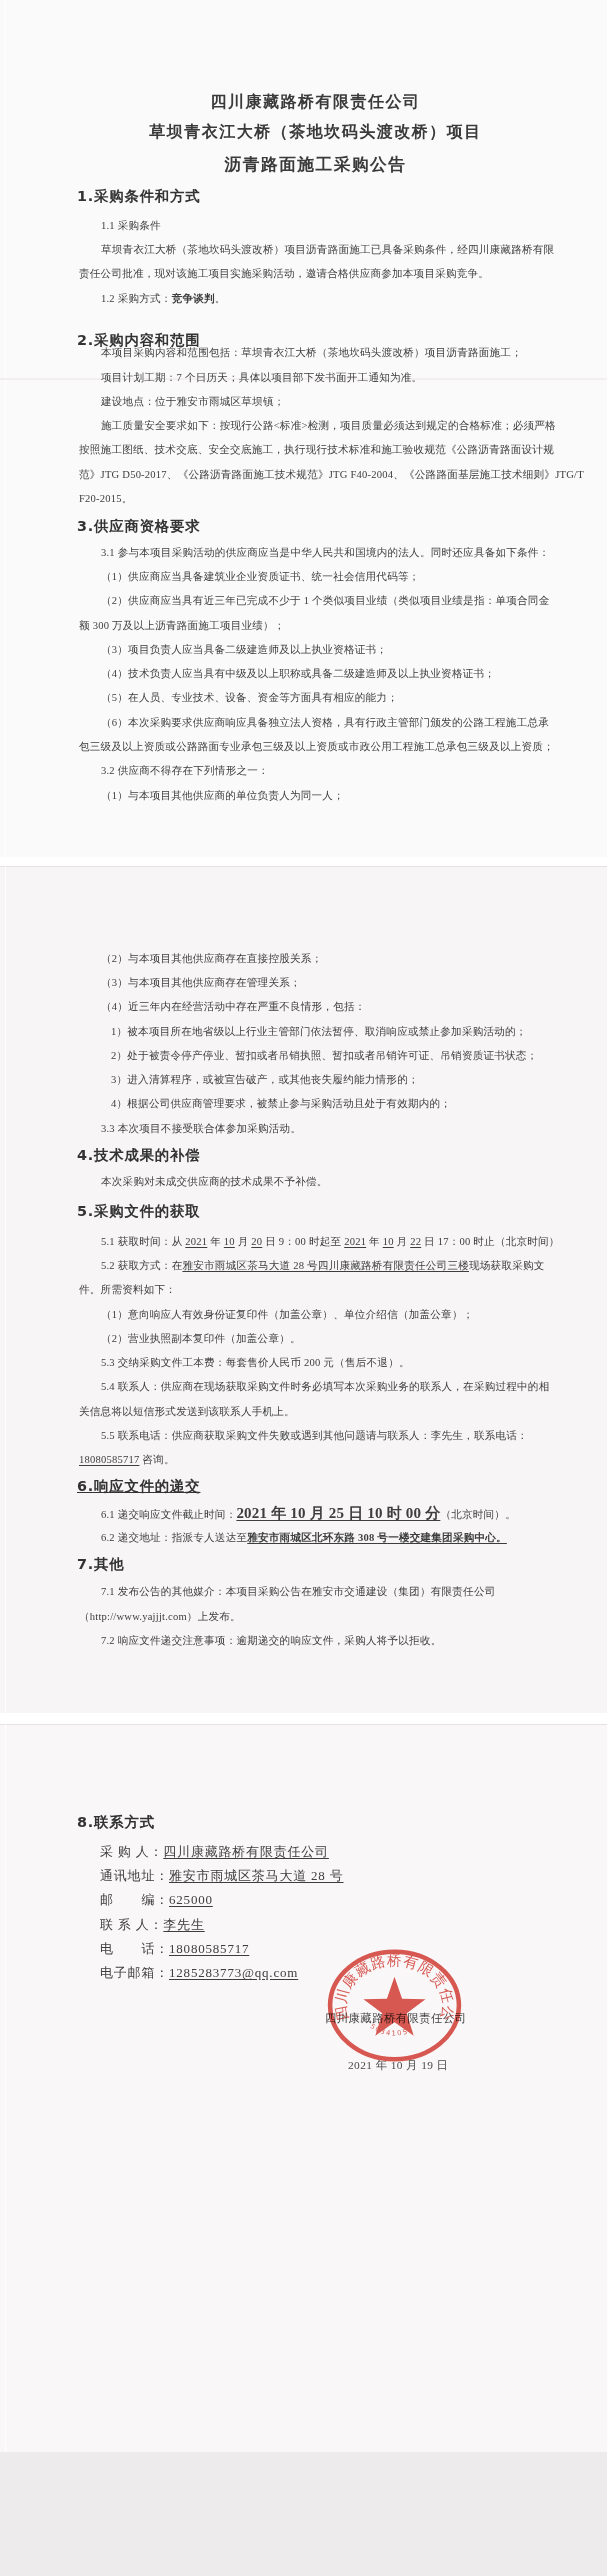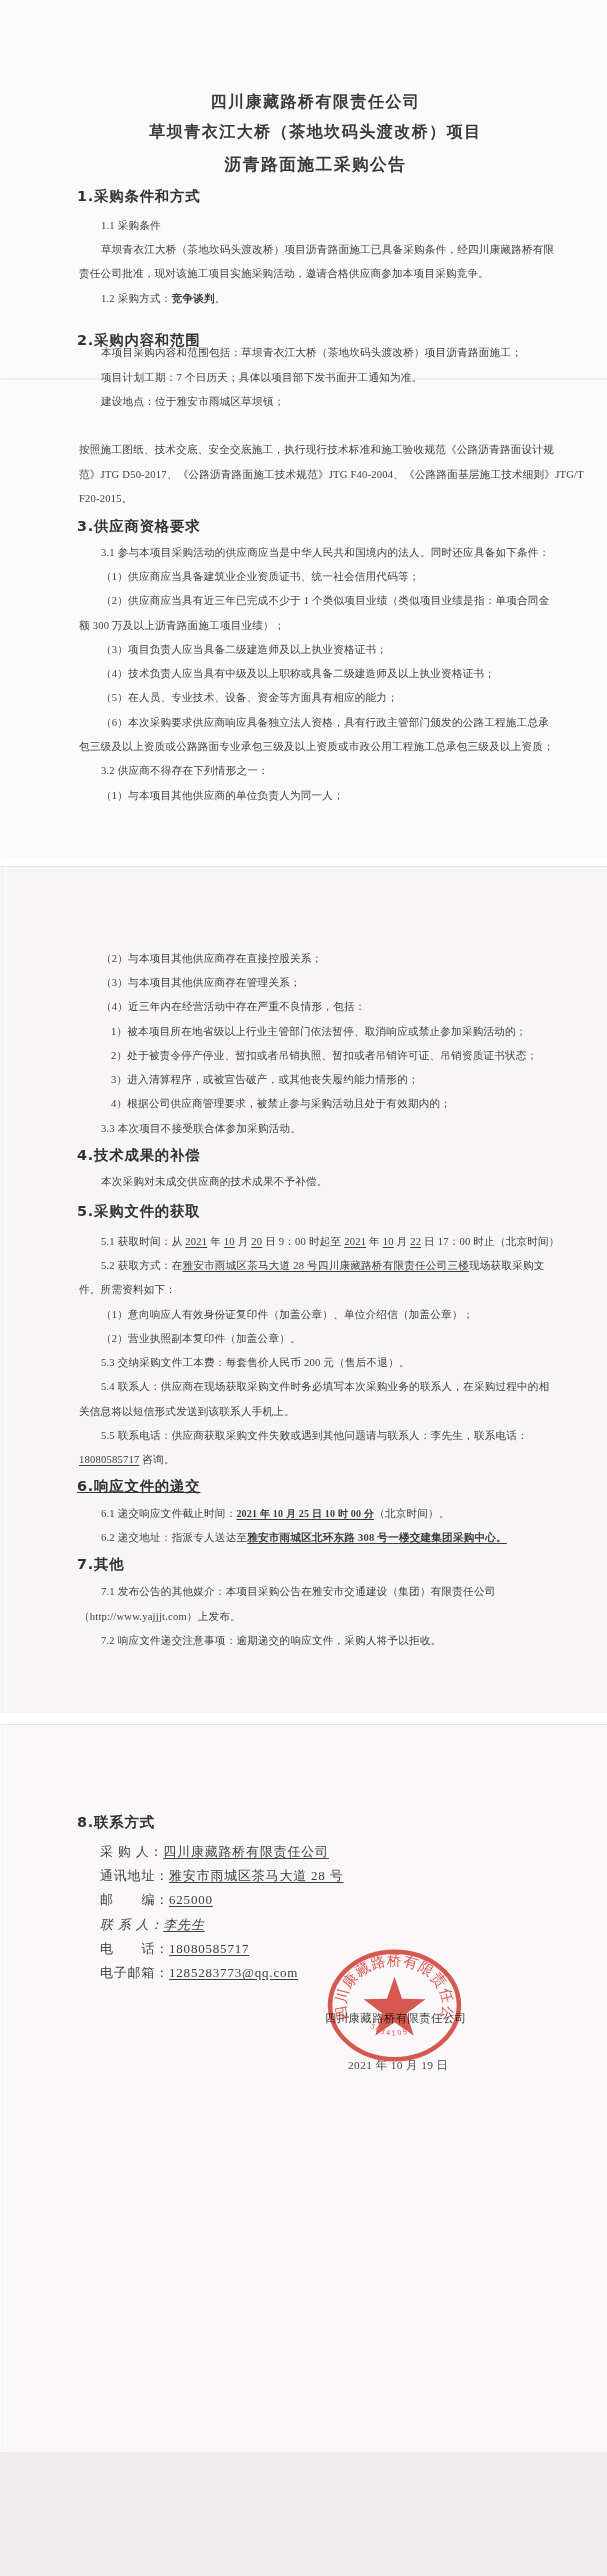--- a/index.html
+++ b/index.html
@@ -28,21 +28,21 @@
     font-weight:bold;font-size:14.4px;letter-spacing:0.8px;color:#333;line-height:18px;
   }
   .tl{
     position:absolute;left:12px;width:607px;text-align:center;white-space:nowrap;
     font-family:"DejaVu Sans","Liberation Sans",sans-serif;
     font-weight:bold;color:#3a3a3a;letter-spacing:1.5px;
   }
   .tl1{font-size:16px;} .tl2{font-size:16px;} .tl3{font-size:16.7px;}
   .u{text-decoration:underline;text-underline-offset:2.3px;}
   .b{font-weight:bold;}
-  .big{font-size:10px;}
+  .big{font-size:15px;}
   .ct{left:100px;font-size:13px;letter-spacing:0.8px;}
   .seal-svg{position:absolute;left:324px;top:1947px;mix-blend-mode:multiply;}
   .seal-company{position:absolute;left:325px;top:2011px;font-size:11.4px;letter-spacing:0.4px;color:#3f3f3f;white-space:nowrap;}
   .seal-date{position:absolute;left:348px;top:2058px;font-size:11.4px;letter-spacing:0.4px;color:#4a4a4a;white-space:nowrap;}
 </style>
 </head>
 <body>
 
 <div class="scan">
 
@@ -61,20 +61,21 @@
   <div class="hd" style="top:187px;">1.采购条件和方式</div>
   <div class="line ind1" style="top:218px;">1.1 采购条件</div>
   <div class="line ind1" style="top:242px;">草坝青衣江大桥（茶地坎码头渡改桥）项目沥青路面施工已具备采购条件，经四川康藏路桥有限</div>
   <div class="line ind0" style="top:266px;">责任公司批准，现对该施工项目实施采购活动，邀请合格供应商参加本项目采购竞争。</div>
   <div class="line ind1" style="top:291px;"><span>1.2 采购方式：</span><span class="b">竞争谈判</span><span>。</span></div>
 
   <div class="hd" style="top:318px;margin-top:13px;">2.采购内容和范围</div>
   <div class="line ind1" style="top:345px;">本项目采购内容和范围包括：草坝青衣江大桥（茶地坎码头渡改桥）项目沥青路面施工；</div>
   <div class="line ind1" style="top:370px;">项目计划工期：7 个日历天；具体以项目部下发书面开工通知为准。</div>
   <div class="line ind1" style="top:394px;">建设地点：位于雅安市雨城区草坝镇；</div>
+  <div class="line ind1" style="top:418px;">施工质量安全要求如下：按现行公路&lt;标准&gt;检测，项目质量必须达到规定的合格标准；必须严格</div>
   <div class="line ind0" style="top:442px;">按照施工图纸、技术交底、安全交底施工，执行现行技术标准和施工验收规范《公路沥青路面设计规</div>
   <div class="line ind0" style="top:467px;">范》JTG D50-2017、《公路沥青路面施工技术规范》JTG F40-2004、《公路路面基层施工技术细则》JTG/T</div>
   <div class="line ind0" style="top:491px;">F20-2015。</div>
 
   <div class="hd" style="top:517px;">3.供应商资格要求</div>
   <div class="line ind1" style="top:545px;">3.1 参与本项目采购活动的供应商应当是中华人民共和国境内的法人。同时还应具备如下条件：</div>
   <div class="line ind1" style="top:569px;">（1）供应商应当具备建筑业企业资质证书、统一社会信用代码等；</div>
   <div class="line ind1" style="top:593px;">（2）供应商应当具有近三年已完成不少于 1 个类似项目业绩（类似项目业绩是指：单项合同金</div>
   <div class="line ind0" style="top:618px;">额 300 万及以上沥青路面施工项目业绩）；</div>
   <div class="line ind1" style="top:642px;">（3）项目负责人应当具备二级建造师及以上执业资格证书；</div>
@@ -115,21 +116,21 @@
 
   <div class="hd" style="top:1555px;">7.其他</div>
   <div class="line ind1" style="top:1584px;">7.1 发布公告的其他媒介：本项目采购公告在雅安市交通建设（集团）有限责任公司</div>
   <div class="line ind0" style="top:1609px;">（http://www.yajjjt.com）上发布。</div>
   <div class="line ind1" style="top:1633px;">7.2 响应文件递交注意事项：逾期递交的响应文件，采购人将予以拒收。</div>
 
   <div class="hd" style="top:1813px;">8.联系方式</div>
   <div class="line ct" style="top:1844px;"><span>采 购 人：</span><span class="u">四川康藏路桥有限责任公司</span></div>
   <div class="line ct" style="top:1868px;"><span>通讯地址：</span><span class="u">雅安市雨城区茶马大道 28 号</span></div>
   <div class="line ct" style="top:1892px;"><span>邮　　编：</span><span class="u">625000</span></div>
-  <div class="line ct" style="top:1917px;font-style:italic;"><span>联 系 人：</span><span class="u">李先生</span></div>
+  <div class="line ct" style="top:1917px;"><span>联 系 人：</span><span class="u">李先生</span></div>
   <div class="line ct" style="top:1941px;"><span>电　　话：</span><span class="u">18080585717</span></div>
   <div class="line ct" style="top:1965px;"><span>电子邮箱：</span><span class="u">1285283773@qq.com</span></div>
 
   <div class="seal-company">四川康藏路桥有限责任公司</div>
   <div class="seal-date">2021 年 10 月 19 日</div>
 
   <svg class="seal-svg" width="141" height="117" viewBox="0 0 186 154">
     <g fill="none" stroke="none" opacity="0.88">
       <ellipse cx="93" cy="77" rx="85" ry="71" stroke="#d6453c" stroke-width="6"></ellipse>
       <polygon points="93,39 103,68.2 133.9,68.7 109.2,87.3 118.3,116.8 93,99 67.7,116.8 76.8,87.3 52.1,68.7 83,68.2" fill="#d6453c"></polygon>

